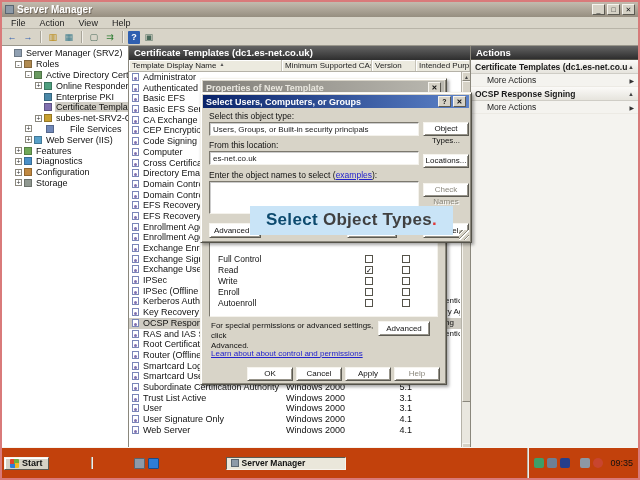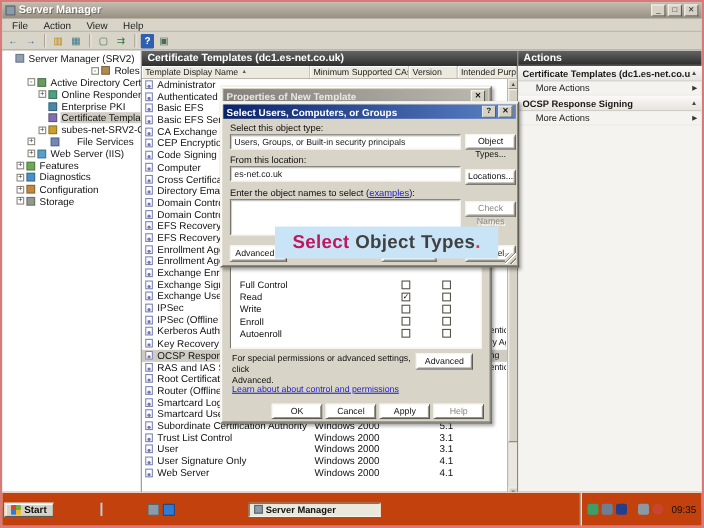--- a/index.html
+++ b/index.html
@@ -166,21 +166,21 @@
 
   <div class="content" data-name="content-area">
 
     <div class="treepanel" data-name="console-tree-panel">
       <div class="tree" id="tree" data-name="console-tree">
             <div class="trow" data-name="tree-item-server-manager-srv2" style="padding-left: 3px;">
               <span class="expsp" data-name="indent-spacer"></span>
               <span class="tico" data-name="server-icon"></span>
               <span class="tlabel" data-name="tree-item-label">Server Manager (SRV2)</span>
             </div>
-            <div class="trow" data-name="tree-item-roles" style="padding-left: 13px; justify-content: flex-end;">
+            <div class="trow" data-name="tree-item-roles" style="padding-left: 13px;">
               <span class="exp" data-name="collapse-icon">-</span>
               <span class="tico" data-name="roles-icon"></span>
               <span class="tlabel" data-name="tree-item-label">Roles</span>
             </div>
             <div class="trow" data-name="tree-item-active-directory-certificate" style="padding-left: 23px;">
               <span class="exp" data-name="collapse-icon">-</span>
               <span class="tico" data-name="certificate-services-icon"></span>
               <span class="tlabel" data-name="tree-item-label">Active Directory Certificate</span>
             </div>
             <div class="trow" data-name="tree-item-online-responder" style="padding-left: 33px;">
@@ -371,21 +371,21 @@
               <span class="lname" data-name="template-name">Smartcard User</span>
             </div>
             <div class="lrow" data-name="template-row-subordinate-certification-authority">
               <span class="cico" data-name="certificate-template-icon"></span>
               <span class="lname" data-name="template-name">Subordinate Certification Authority</span>
               <span class="lca" data-name="template-min-ca">Windows 2000</span>
               <span class="lver" data-name="template-version">5.1</span>
             </div>
             <div class="lrow" data-name="template-row-trust-list-signing">
               <span class="cico" data-name="certificate-template-icon"></span>
-              <span class="lname" data-name="template-name">Trust List Control</span>
+              <span class="lname" data-name="template-name">Trust List Active</span>
               <span class="lca" data-name="template-min-ca">Windows 2000</span>
               <span class="lver" data-name="template-version">3.1</span>
             </div>
             <div class="lrow" data-name="template-row-user">
               <span class="cico" data-name="certificate-template-icon"></span>
               <span class="lname" data-name="template-name">User</span>
               <span class="lca" data-name="template-min-ca">Windows 2000</span>
               <span class="lver" data-name="template-version">3.1</span>
             </div>
             <div class="lrow" data-name="template-row-user-signature-only">
@@ -482,21 +482,21 @@
     </span>
     <textarea class="field" data-name="object-names-input" style="left: 8px; top: 88px; width: 210px; height: 33px; resize: none;"></textarea>
     <span class="btn sdbtn disabled" data-name="check-names-button" style="top:90px;">Check Names</span>
     <span class="btn" data-name="select-advanced-button" style="position:absolute;left:8px;top:130px;width:52px;height:15px;line-height:13px;">Advanced...</span>
     <span class="btn" data-name="ok-button" style="position:absolute;left:146px;top:130px;width:50px;height:15px;line-height:13px;">OK</span>
     <span class="btn" data-name="cancel-button" style="position:absolute;left:222px;top:130px;width:46px;height:15px;line-height:13px;">Cancel</span>
     <span class="grip" data-name="resize-grip"></span>
   </div>
 
   <div class="anno" id="annotation" data-name="tutorial-annotation" style="background: rgb(201, 228, 247);">
-    <span id="anno1" data-name="annotation-text-1" style="color: #be185d;">Select </span><span id="anno2" data-name="annotation-text-2" style="color: #404040;">Object Types</span><span id="anno3" data-name="annotation-text-3" style="color: rgb(224, 58, 58);">.</span>
+    <span id="anno1" data-name="annotation-text-1" style="color: #0c4a6e;">Select </span><span id="anno2" data-name="annotation-text-2" style="color: #404040;">Object Types</span><span id="anno3" data-name="annotation-text-3" style="color: rgb(224, 58, 58);">.</span>
   </div>
 
   <div class="taskbar" data-name="taskbar">
     <div class="startbtn" data-name="start-button">
       <span class="flag" data-name="windows-logo-icon"></span>
       <span data-name="start-label">Start</span>
     </div>
     <span class="qsep" data-name="taskbar-separator"></span>
     <span id="ql" data-name="quick-launch" style="display:flex;align-items:center;">
           <span class="qlico" data-name="server-manager-icon"></span>

